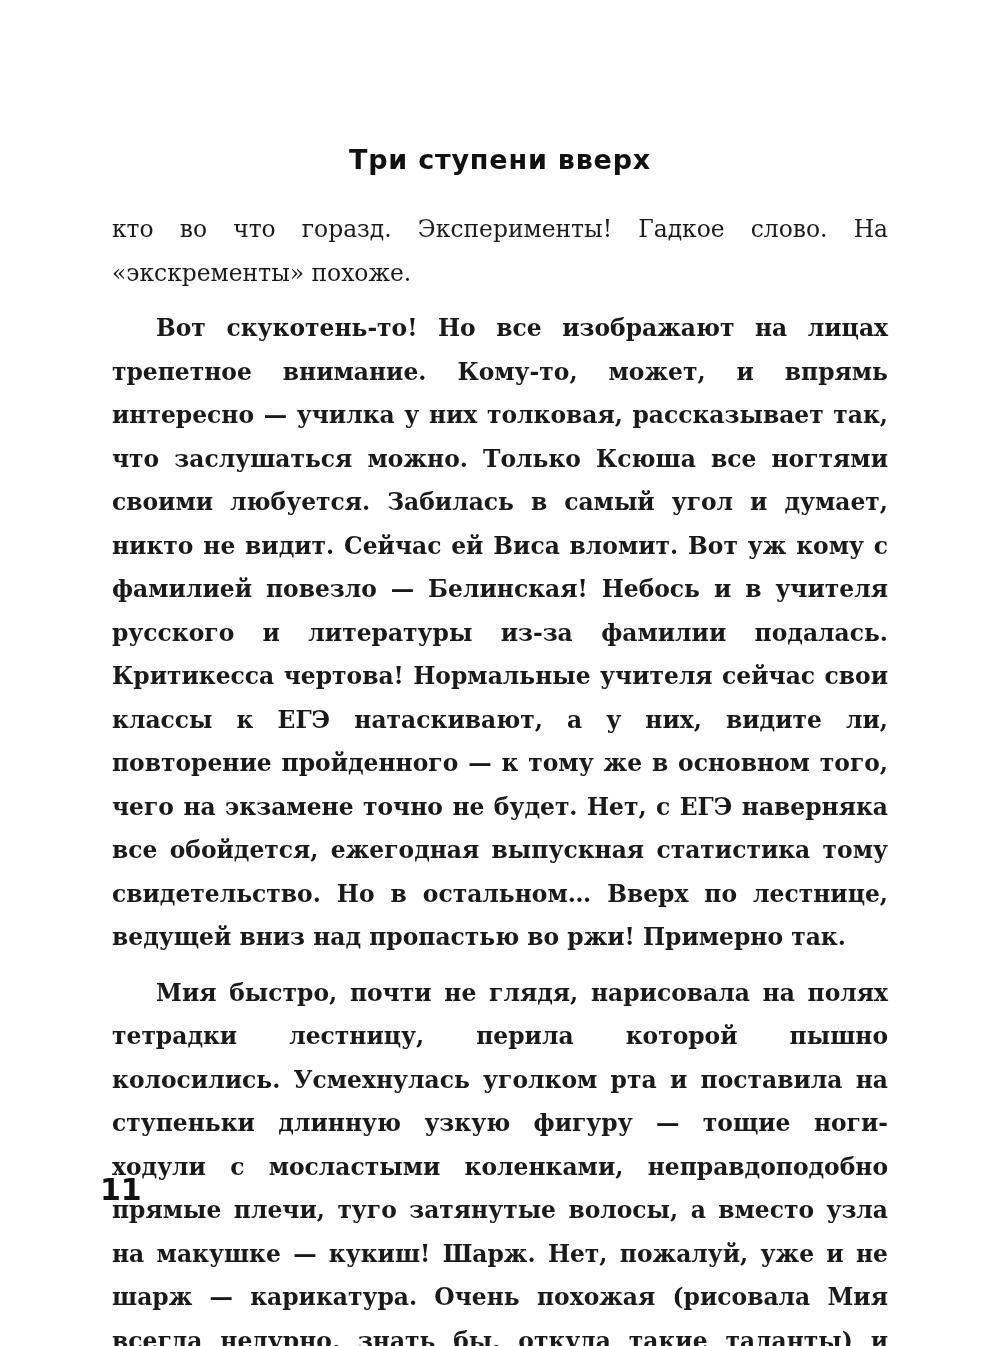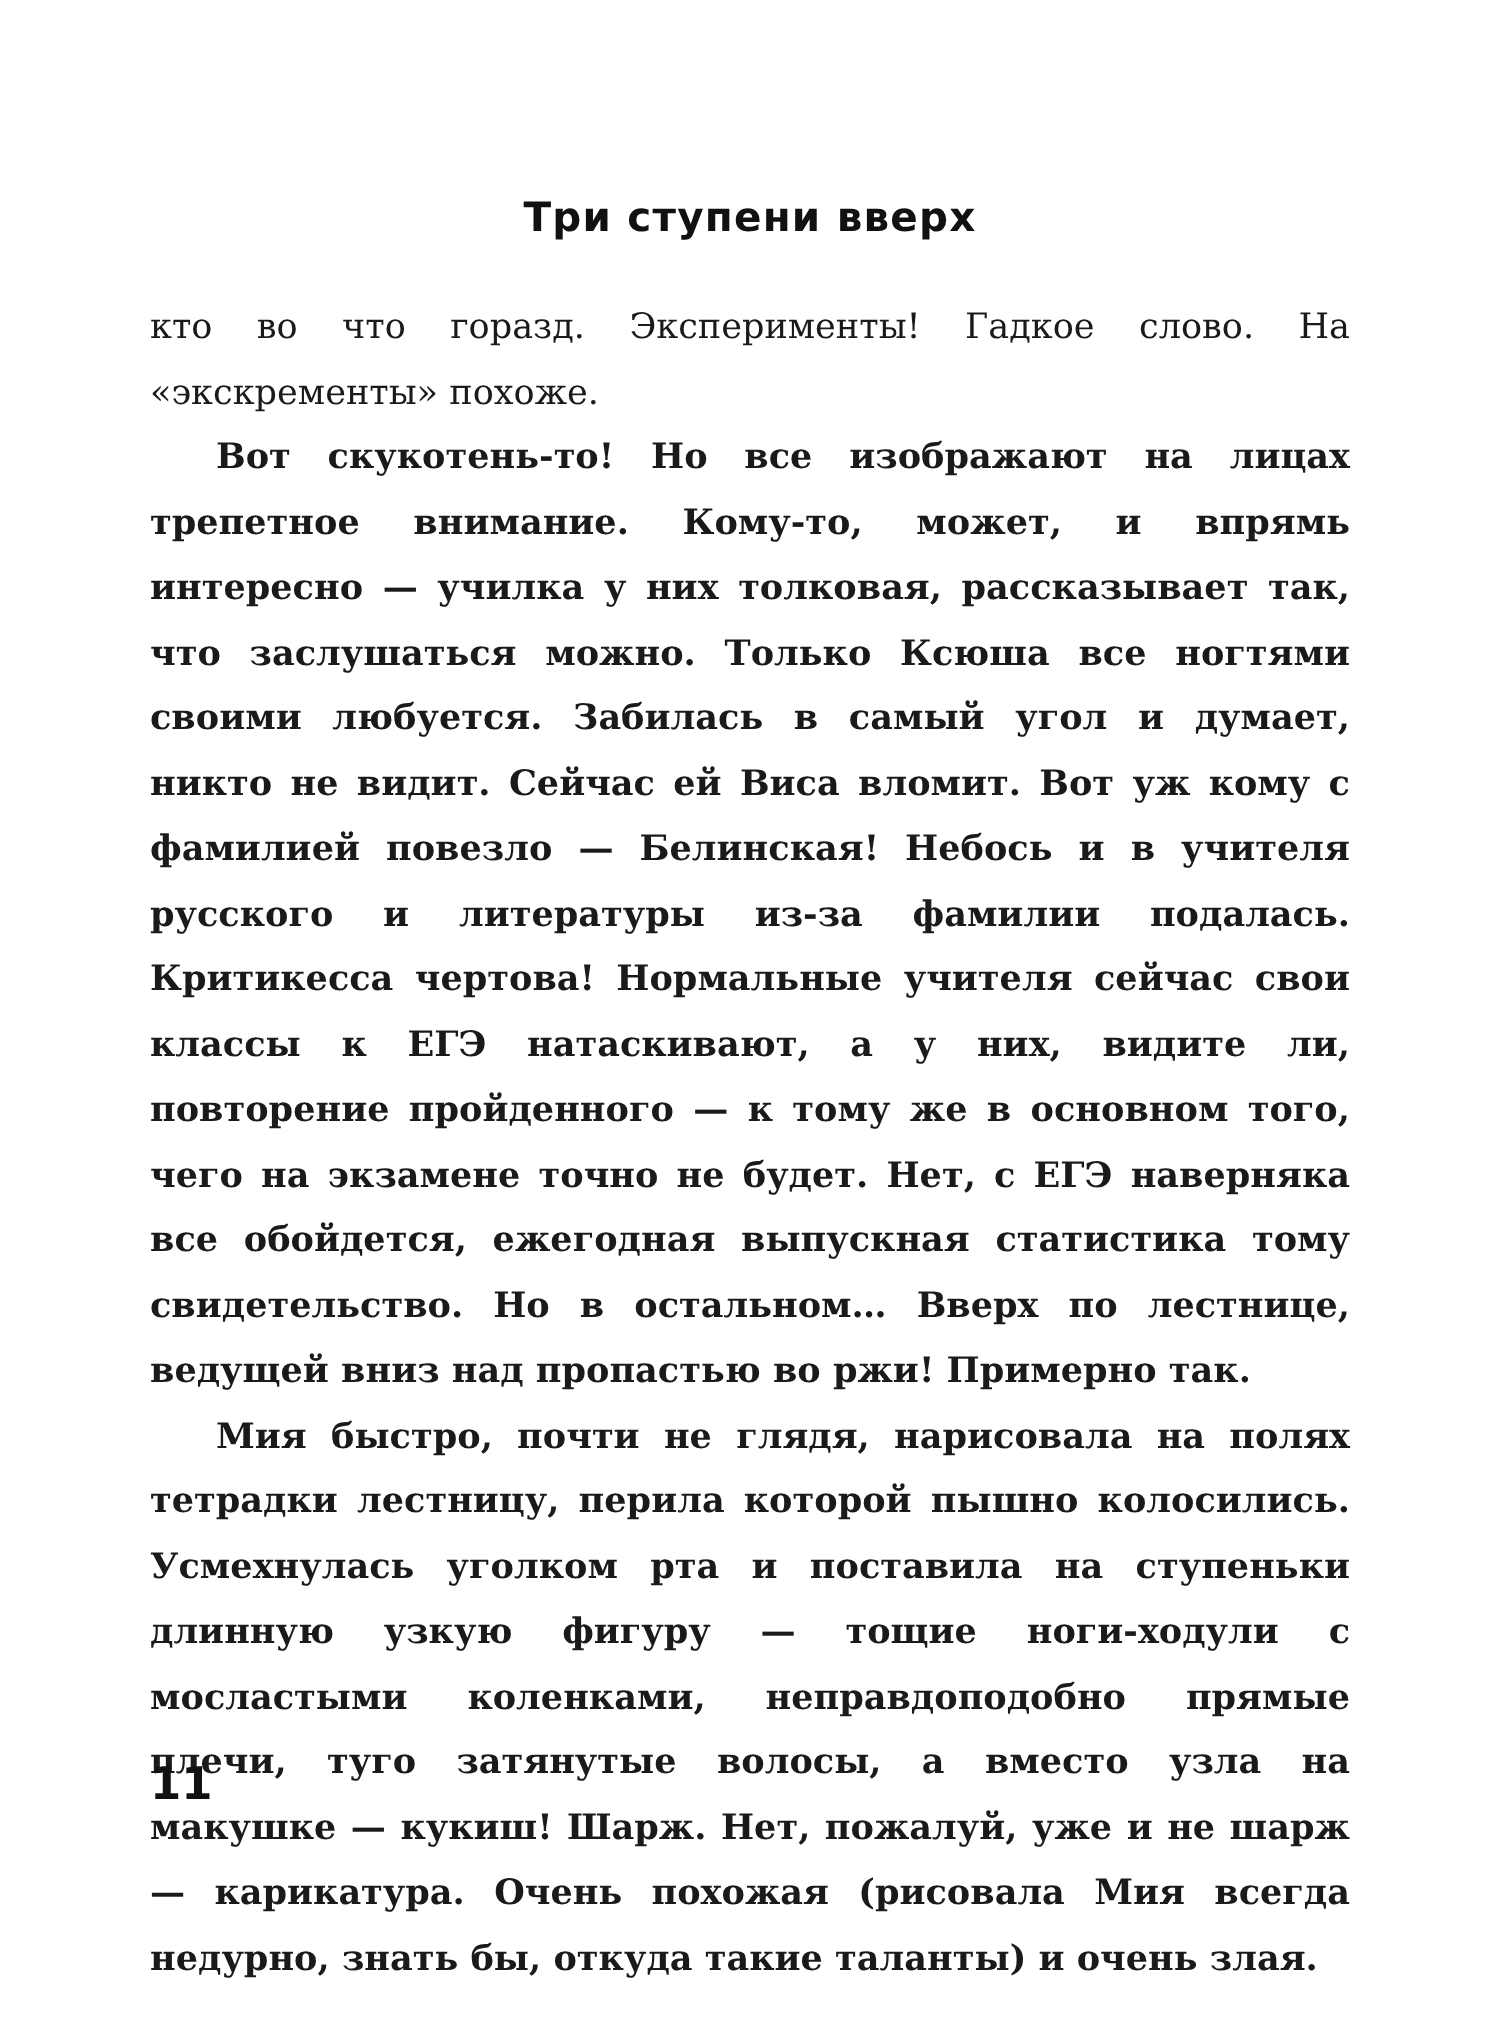--- a/index.html
+++ b/index.html
@@ -17,21 +17,21 @@
   }
   .page-inner {
     position: absolute;
     left: 100px;
     top: 0;
     width: 800px;
     height: 1346px;
   }
   .chapter-title {
     position: absolute;
-    top: 130px;
+    top: 144px;
     left: 0;
     width: 800px;
     text-align: center;
     font-family: "DejaVu Sans", sans-serif;
     font-weight: bold;
     font-size: 27px;
     letter-spacing: 0.8px;
     color: #111111;
   }
   .body-text {
@@ -40,21 +40,21 @@
     left: 0;
     width: 800px;
     font-family: "DejaVu Serif", serif;
     font-size: 23.4px;
     line-height: 43.5px;
     color: #1a1a1a;
     text-align: justify;
     text-justify: inter-word;
   }
   .body-text p {
-    margin: 0;
+    margin: 12px;
   }
   .body-text p.indent {
     text-indent: 44px;
     font-weight: bold;
   }
   .page-number {
     position: absolute;
     top: 1172px;
     left: 0;
     width: 800px;

